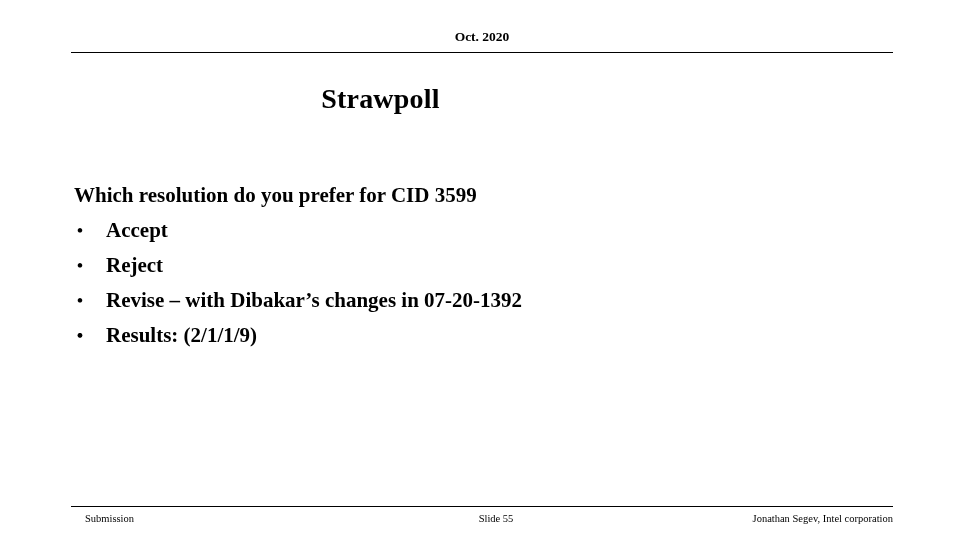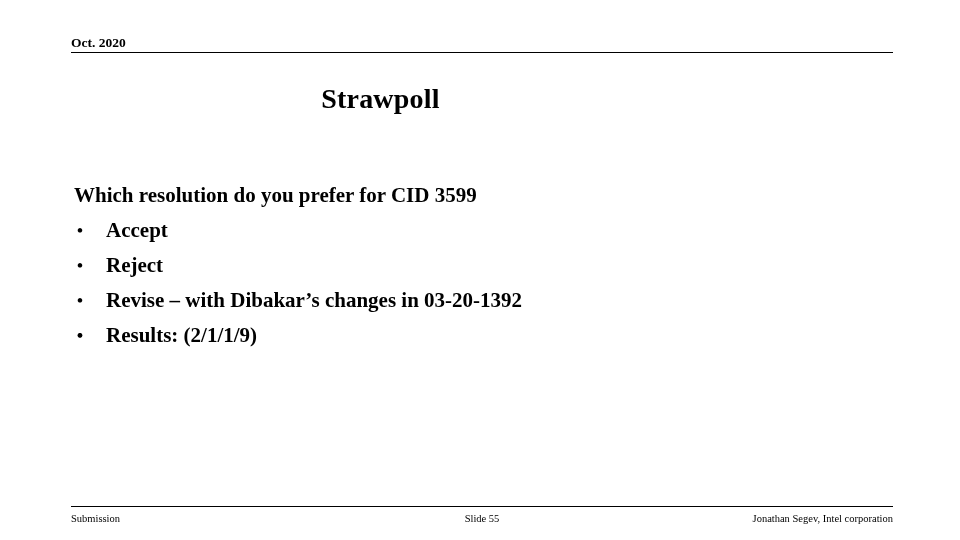--- a/index.html
+++ b/index.html
@@ -24,22 +24,21 @@
   
   .header {
     position: absolute;
     left: 71px;
     top: 28px;
     width: 822px;
     height: 24px;
     border-bottom: 1.6px solid #000000;
     display: flex;
     align-items: flex-start;
-    justify-content: flex-end;
-    flex-direction: column;
+    justify-content: center;
   }
   .header-left,
   .header-right {
     font-size: 13.5px;
     font-weight: bold;
     line-height: 18px;
     white-space: nowrap;
   }
 
   
@@ -105,20 +104,21 @@
   }
   .footer-left,
   .footer-center,
   .footer-right {
     position: absolute;
     top: 5px;
     font-size: 10.5px;
     font-weight: normal;
     line-height: 14px;
     white-space: nowrap;
+    margin-left: 14px;
   }
   .footer-left { left: 0; }
   .footer-center { left: 0; width: 100%; text-align: center; }
   .footer-right { right: 0; text-align: right; }
 </style>
 </head>
 <body>
 
 <div class="slide">
 
@@ -134,21 +134,21 @@
       <li>
         <span class="bullet-marker">•</span>
         <span>Accept</span>
       </li>
       <li>
         <span class="bullet-marker">•</span>
         <span>Reject</span>
       </li>
       <li>
         <span class="bullet-marker">•</span>
-        <span>Revise – with Dibakar’s changes in 03-20-1392</span>
+        <span>Revise – with Dibakar’s changes in 07-20-1392</span>
       </li>
       <li>
         <span class="bullet-marker">•</span>
       </li>
       <li>
         <span class="bullet-marker">•</span>
         <span>Results: (2/1/1/9)</span>
       </li>
     </ul>
   </div>

